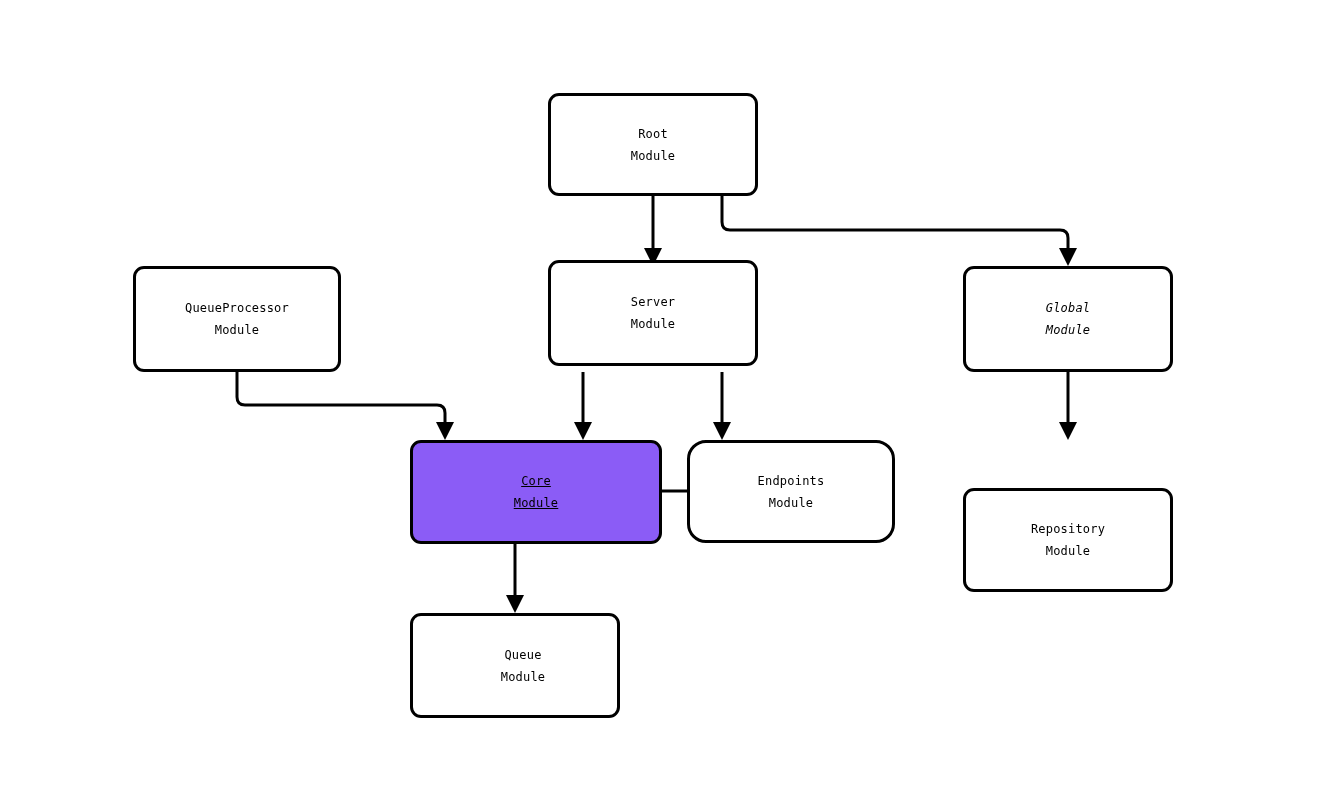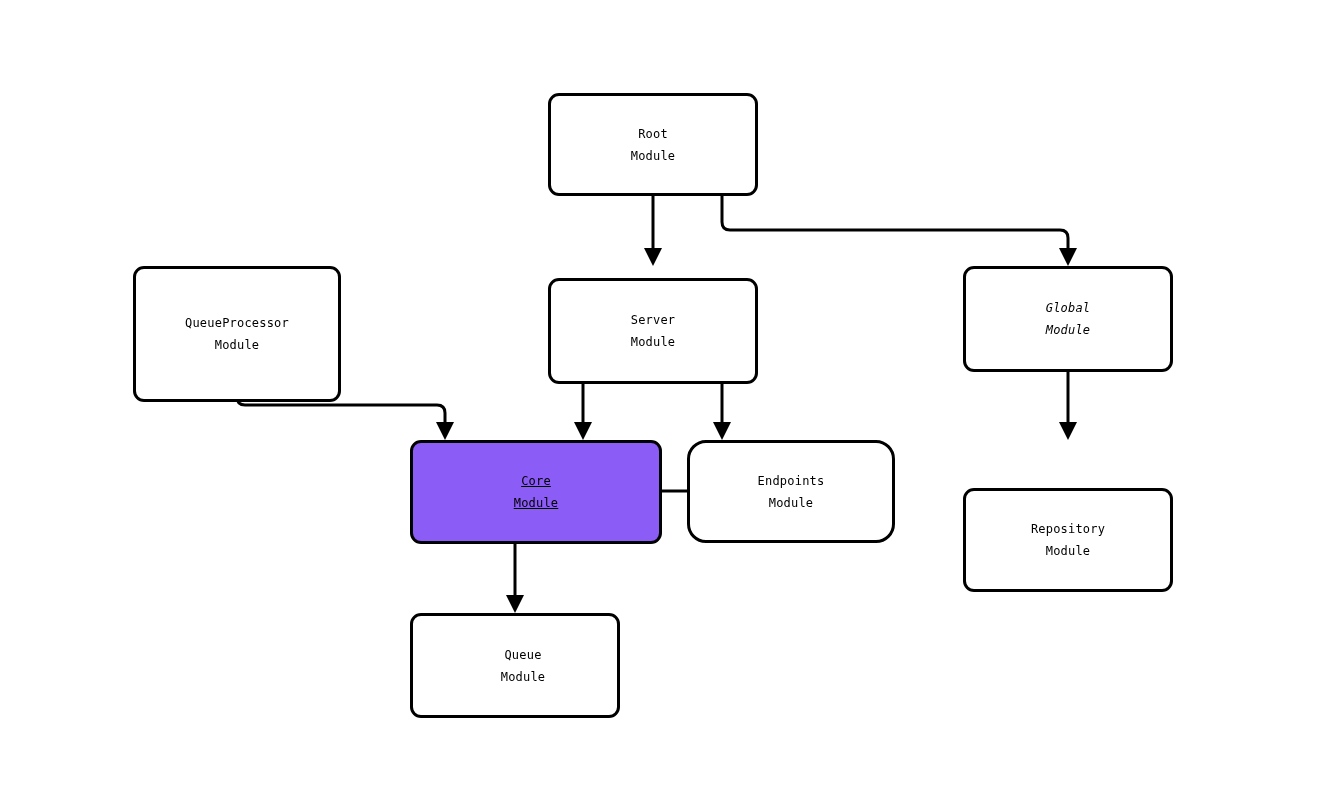--- a/index.html
+++ b/index.html
@@ -86,26 +86,26 @@
         <path d="M 515 544 L 515 603" fill="none" stroke="#000000" stroke-width="3" stroke-linecap="butt" stroke-linejoin="round"></path>
         <path d="M 515 613 L 506 595 L 524 595 Z" fill="#000000" stroke="none"></path>
       </g>
     </svg>
 
   <div class="node" style="left: 548px; top: 93px; width: 210px; height: 103px; border-width: 3px; border-color: rgb(0, 0, 0); border-radius: 11px; background: rgb(255, 255, 255);">
     <span class="node-line">Root</span>
     <span class="node-line">Module</span>
   </div>
 
-  <div class="node" style="left: 133px; top: 266px; width: 208px; height: 136px; border-width: 3px; border-color: rgb(0, 0, 0); border-radius: 11px; background: rgb(255, 255, 255);">
+  <div class="node" style="left: 133px; top: 266px; width: 208px; height: 106px; border-width: 3px; border-color: rgb(0, 0, 0); border-radius: 11px; background: rgb(255, 255, 255);">
     <span class="node-line">QueueProcessor</span>
     <span class="node-line">Module</span>
   </div>
 
-  <div class="node" style="left: 548px; top: 278px; width: 210px; height: 106px; border-width: 3px; border-color: rgb(0, 0, 0); border-radius: 11px; background: rgb(255, 255, 255);">
+  <div class="node" style="left: 548px; top: 260px; width: 210px; height: 106px; border-width: 3px; border-color: rgb(0, 0, 0); border-radius: 11px; background: rgb(255, 255, 255);">
     <span class="node-line">Server</span>
     <span class="node-line">Module</span>
   </div>
 
   <div class="node" style="left: 963px; top: 266px; width: 210px; height: 106px; border-width: 3px; border-color: rgb(0, 0, 0); border-radius: 11px; background: rgb(255, 255, 255); font-style: italic;">
     <span class="node-line">Global</span>
     <span class="node-line">Module</span>
   </div>
 
   <div class="node" style="left: 410px; top: 440px; width: 252px; height: 104px; border-width: 3px; border-color: rgb(0, 0, 0); border-radius: 11px; background: #8b5cf6; text-decoration: underline;">

